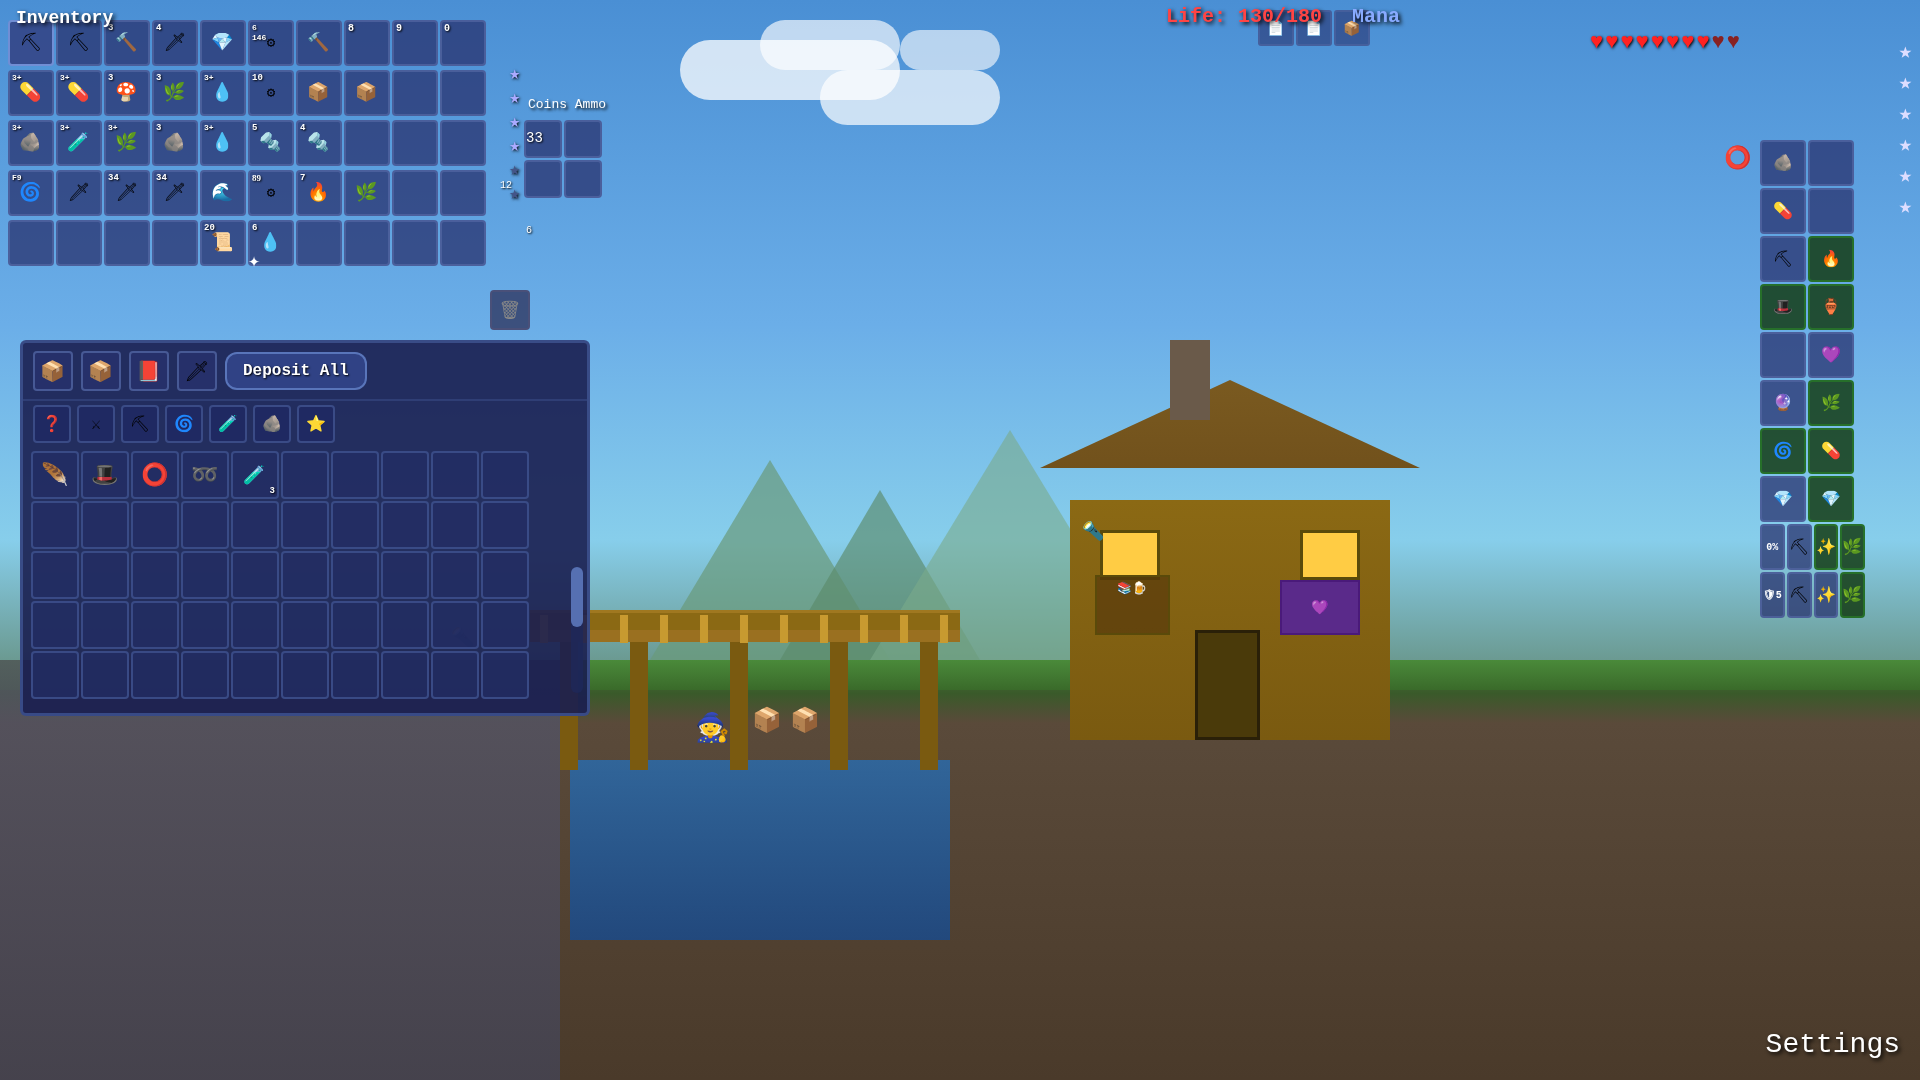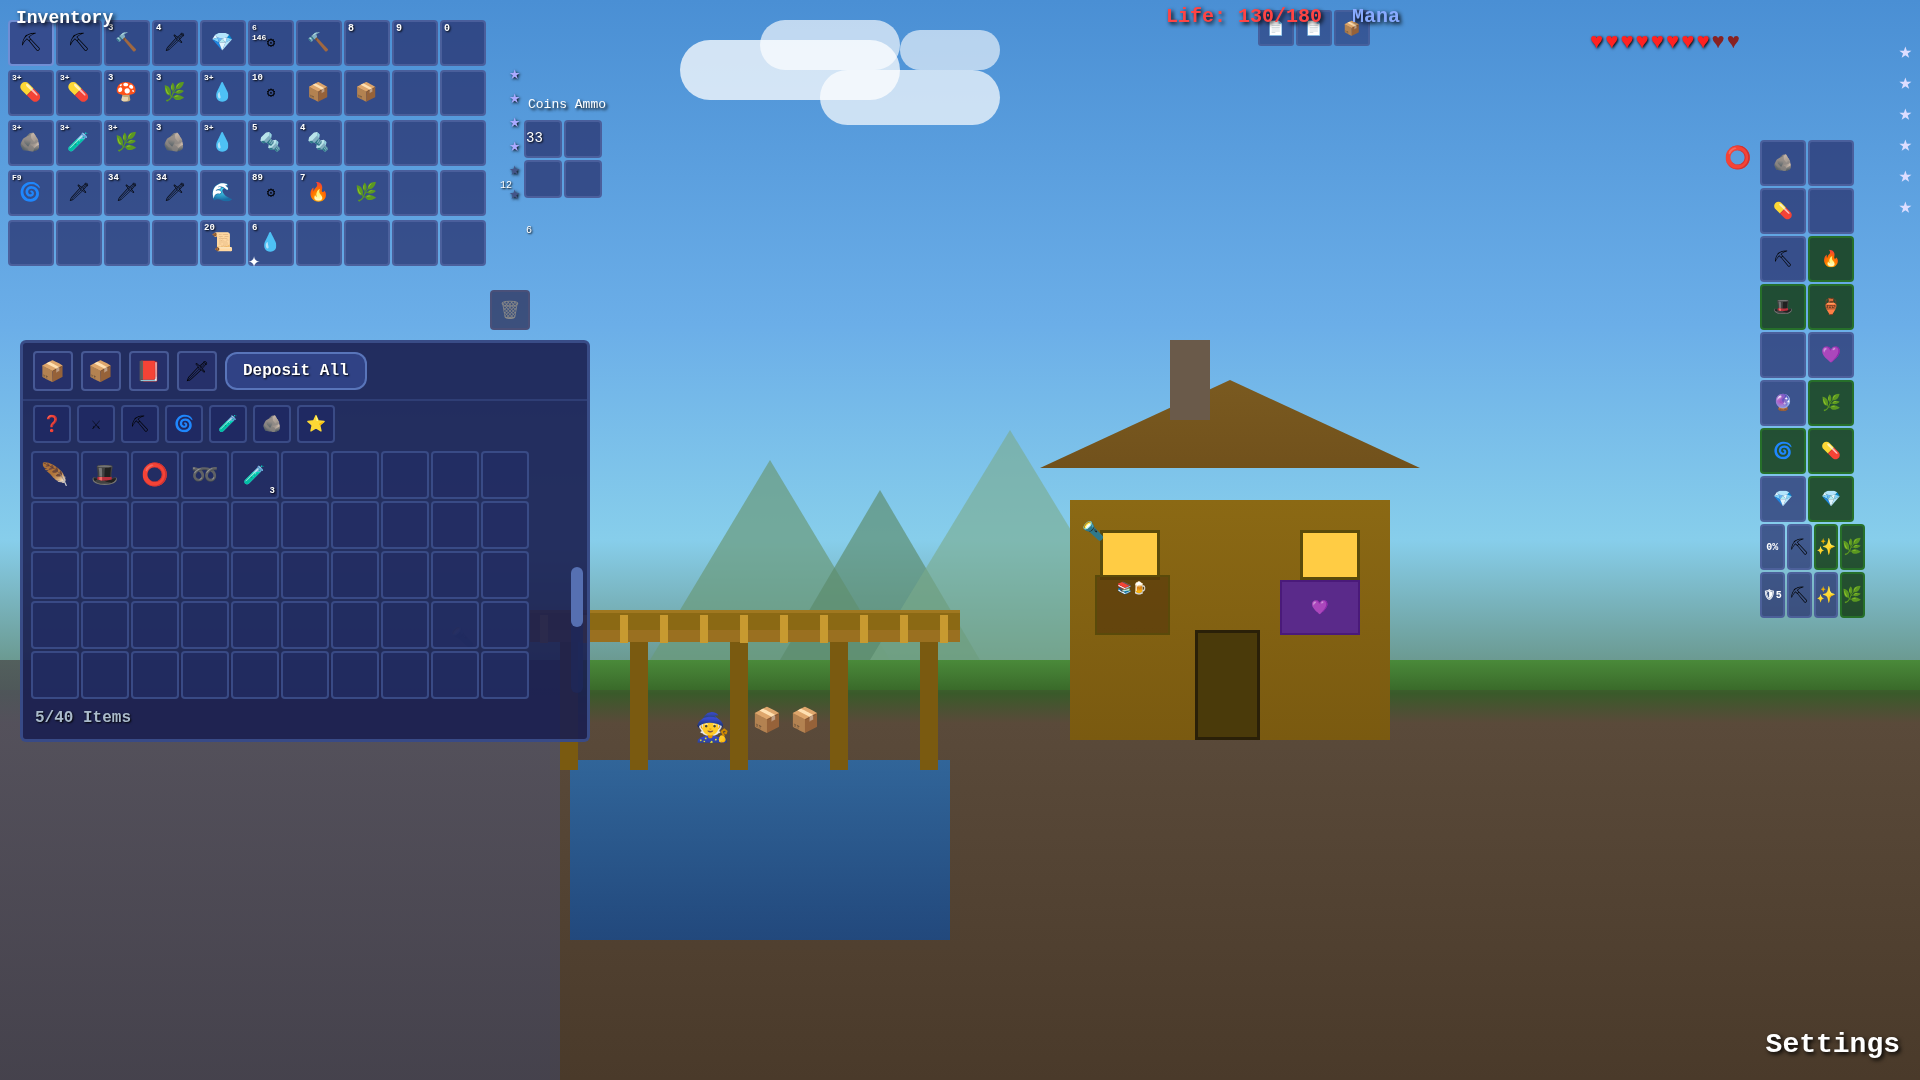--- a/index.html
+++ b/index.html
@@ -329,21 +329,21 @@
       z-index: 25;
     }
 
     
     #settings-btn {
       position: absolute;
       bottom: 20px;
       right: 20px;
       color: #ffffff;
       font-size: 28px;
-      font-weight: bold;
+      font-weight: normal;
       text-shadow: 2px 2px 4px #000;
       cursor: pointer;
       z-index: 20;
     }
 
     
     #character {
       position: absolute;
       bottom: 335px;
       left: 695px;
@@ -593,21 +593,21 @@
       <span class="slot-icon">🗡</span>
     </div>
     <div class="inv-slot">
       <span class="slot-count" style="font-size:9px;">34</span>
       <span class="slot-icon">🗡</span>
     </div>
     <div class="inv-slot">
       <span class="slot-icon">🌊</span>
     </div>
     <div class="inv-slot">
-      <span class="slot-count" style="font-size:9px;">89</span>
+      <span class="slot-count" style="font-size:9px;font-family:Liberation Serif, serif;">89</span>
       <span class="slot-icon" style="font-size:14px;">⚙</span>
     </div>
     <div class="inv-slot">
       <span class="slot-count" style="font-size:9px;">7</span>
       <span class="slot-icon">🔥</span>
     </div>
     <div class="inv-slot">
       <span class="slot-icon">🌿</span>
     </div>
     <div class="inv-slot"></div>
@@ -855,19 +855,18 @@
         <div class="chest-slot"></div>
         <div class="chest-slot"></div>
       </div>
     </div>
 
     <div id="chest-scrollbar">
       <div id="chest-scrollbar-thumb"></div>
     </div>
   </div>
 
-  <div id="items-count">5/40 Items</div>
 
 </div>
 
 <div id="settings-btn">Settings</div>
 
 <div id="cursor">✦</div>
 
 </body></html>

